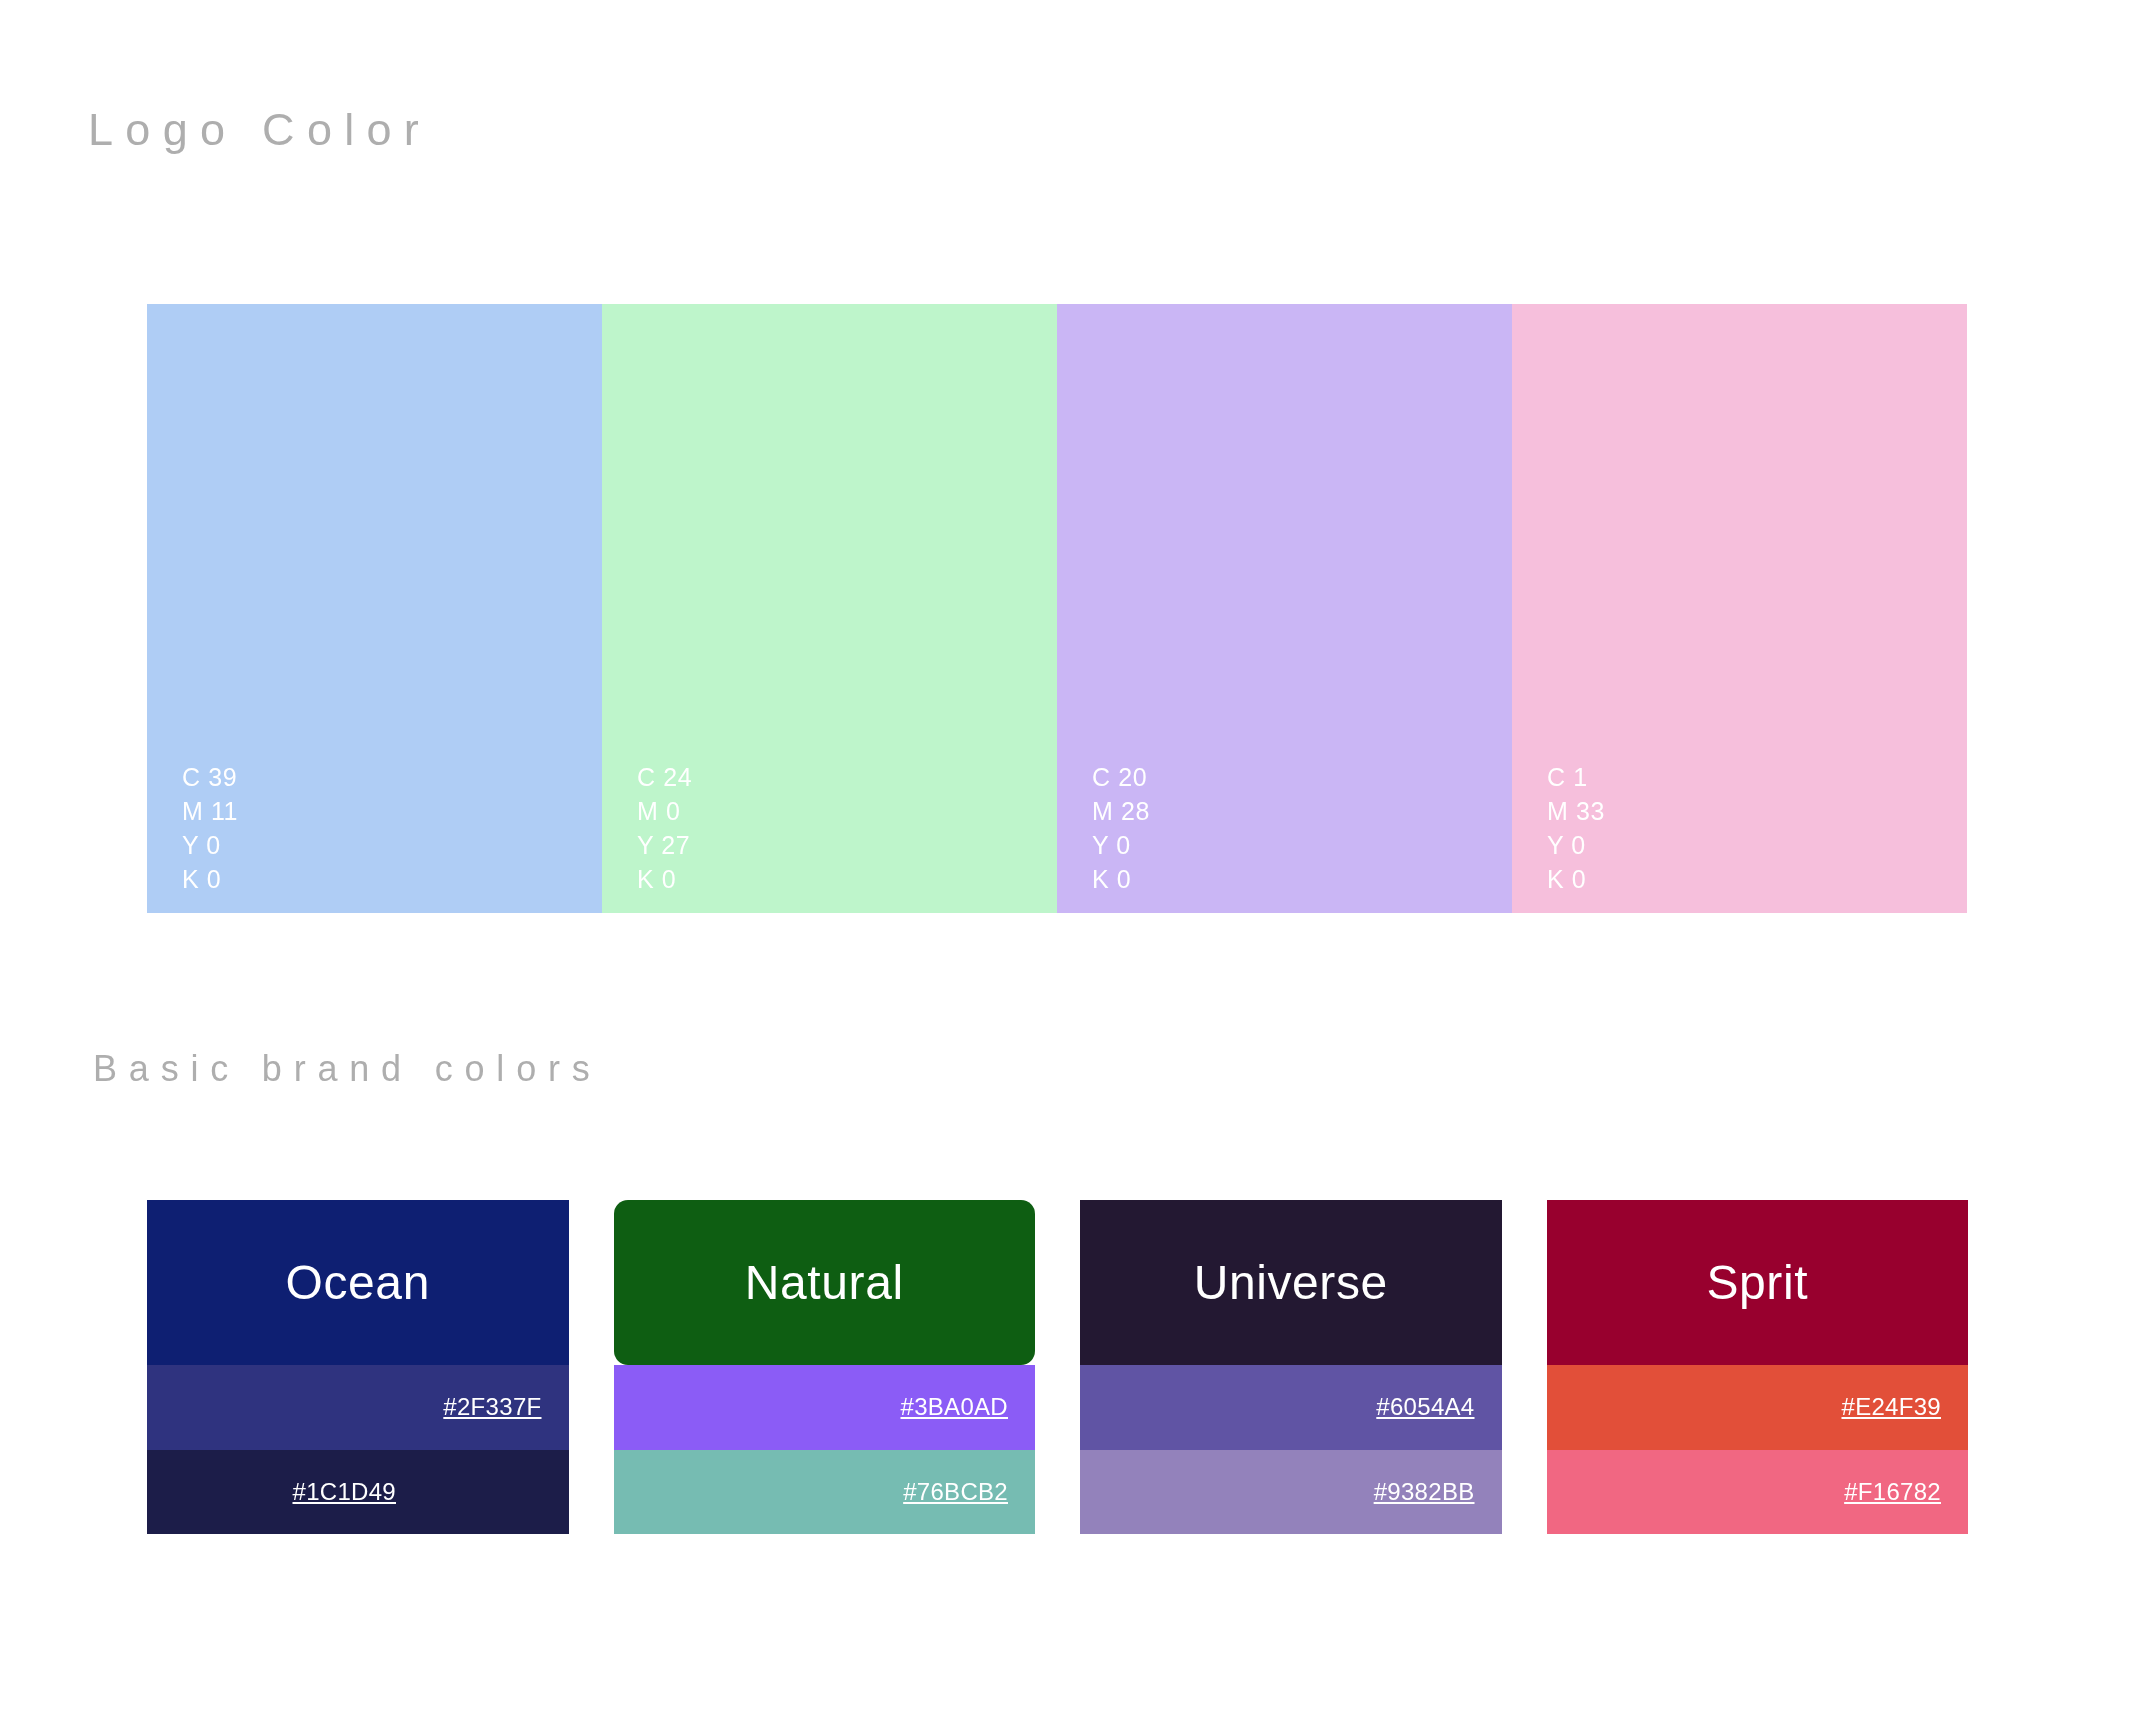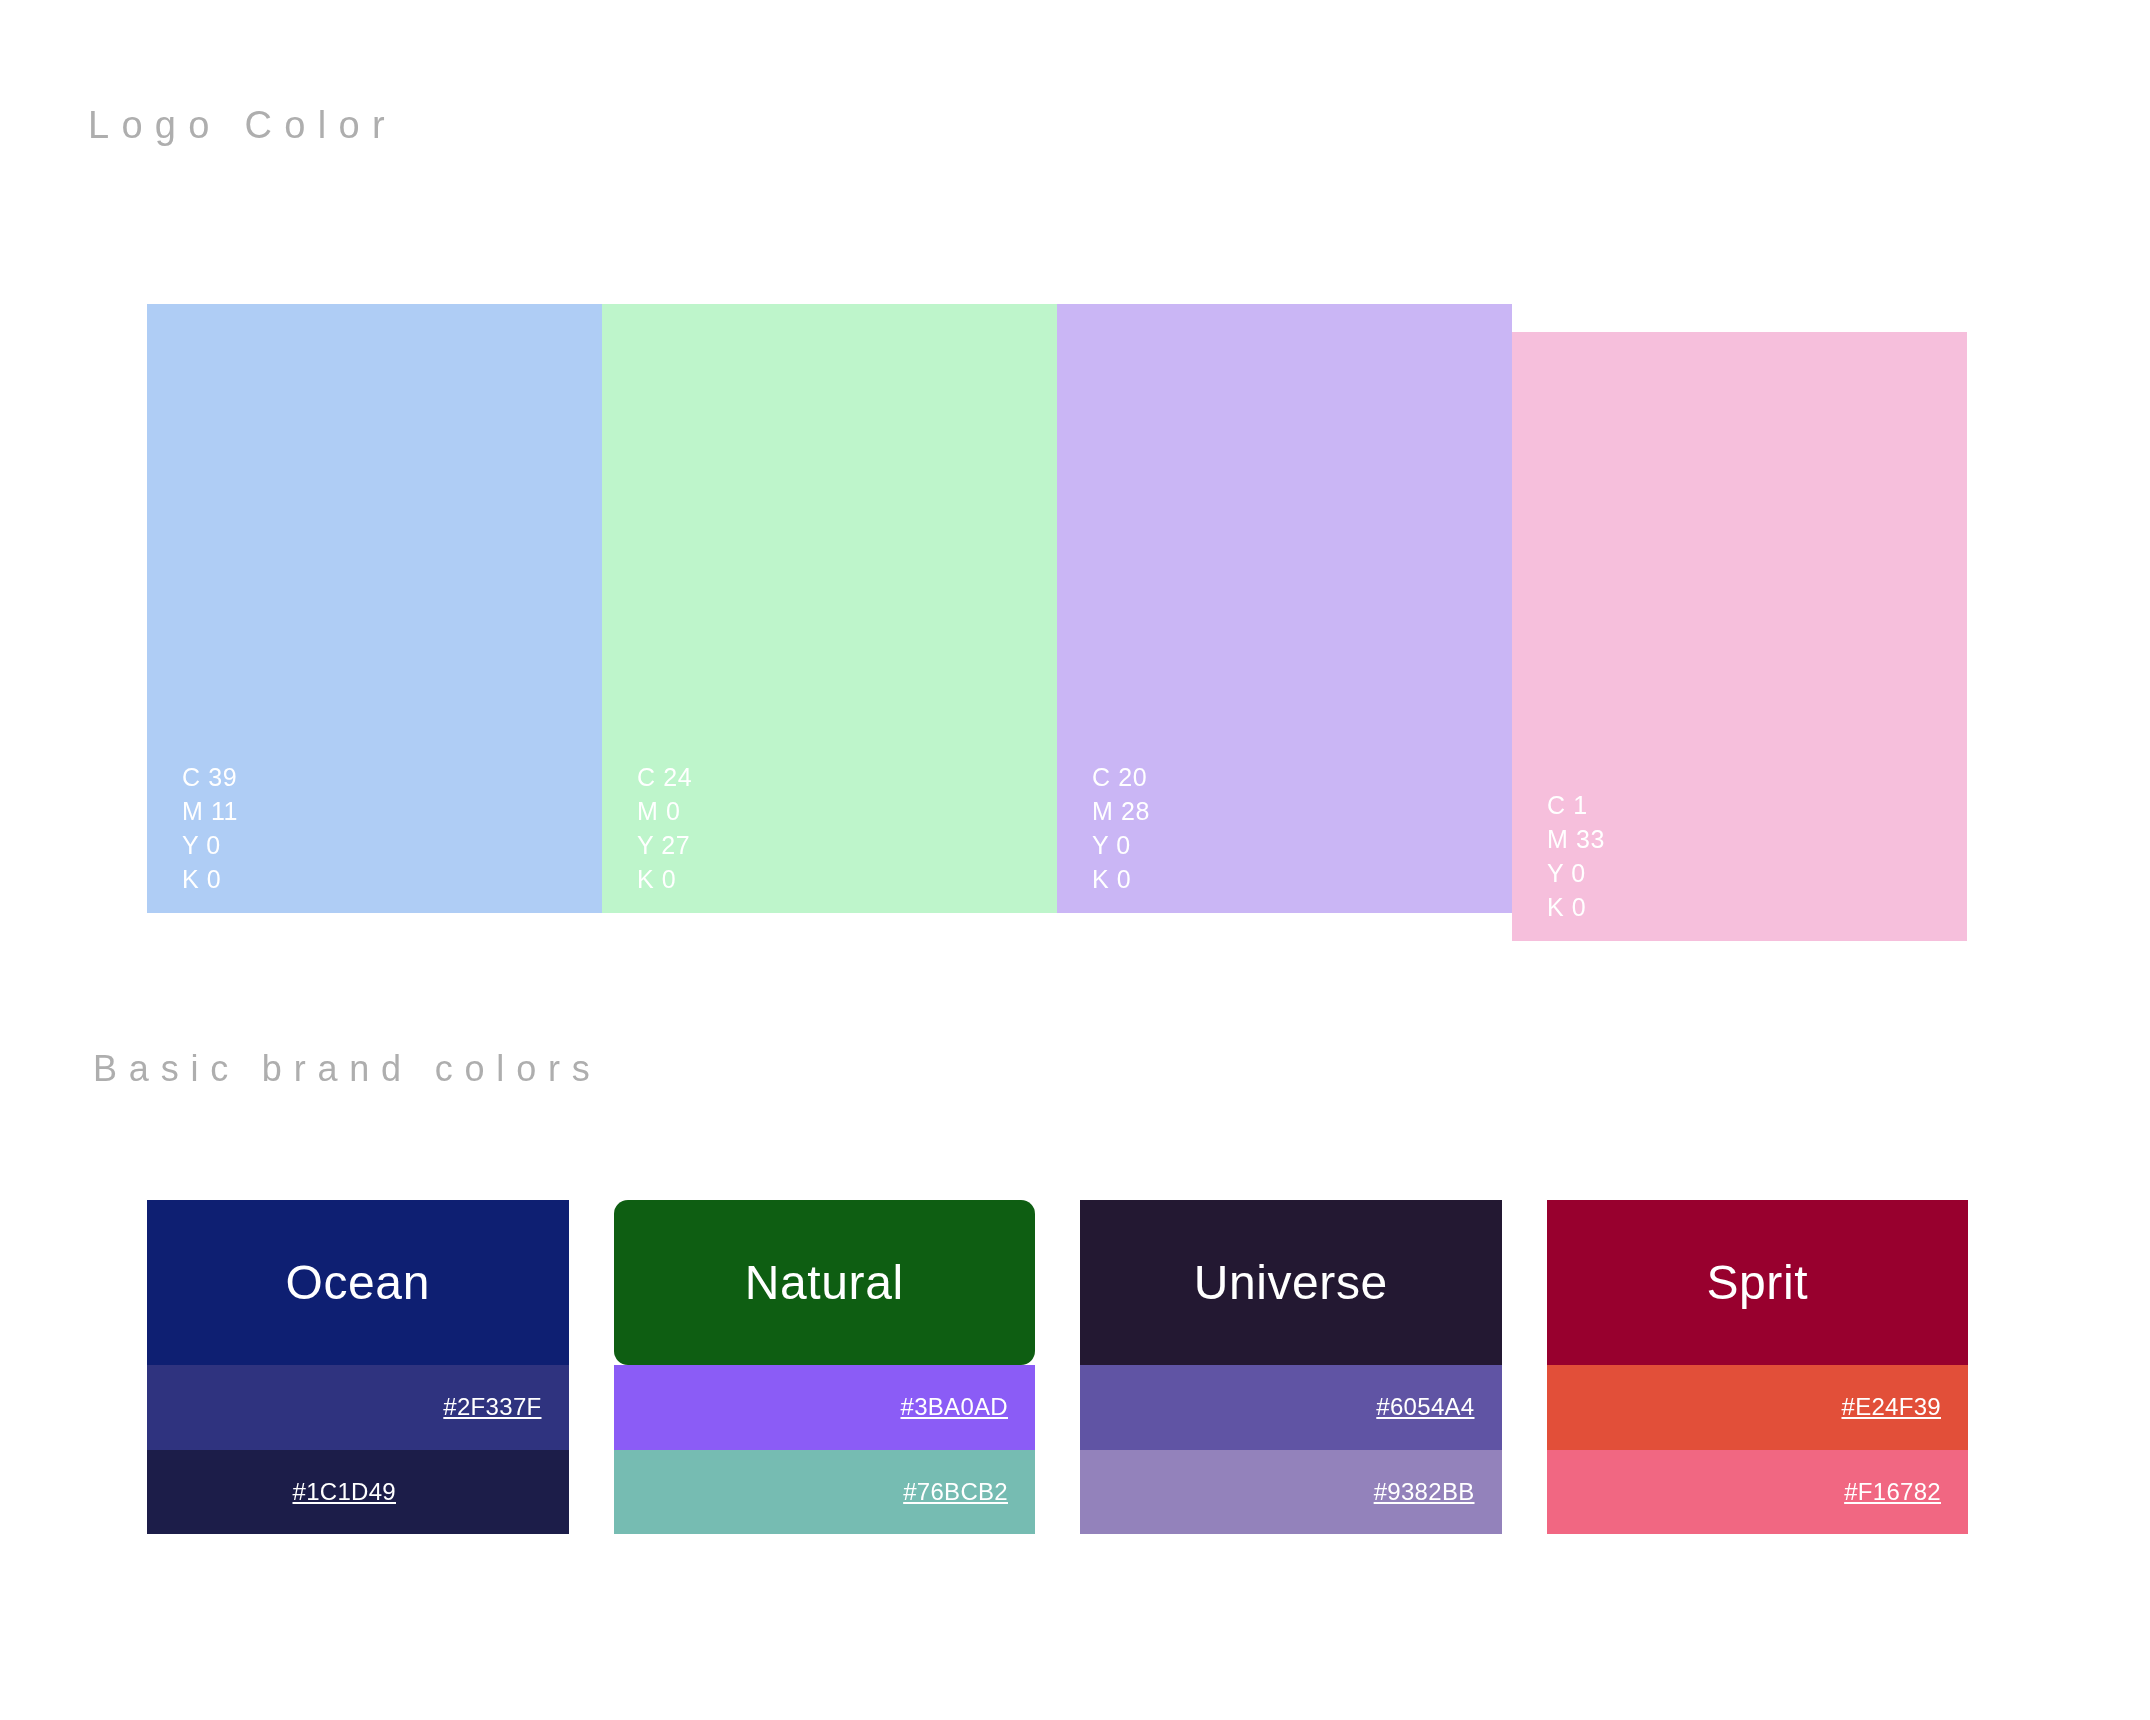--- a/index.html
+++ b/index.html
@@ -22,21 +22,21 @@
   
   .section-heading {
     position: absolute;
     color: #aeaeae;
     font-weight: 400;
     white-space: nowrap;
   }
   #heading-logo-color {
     left: 88px;
     top: 104px;
-    font-size: 38px;
+    font-size: 45px;
     letter-spacing: 12.3px;
   }
   #heading-basic-brand {
     left: 93px;
     top: 1048px;
     font-size: 36px;
     letter-spacing: 11.8px;
   }
 
   
@@ -159,21 +159,21 @@
         
       </div>
       <div class="cmyk-block">
         <div>C 20</div>
         <div>M 28</div>
         <div>Y 0</div>
         <div>K 0</div>
       </div>
     </div>
 
-    <div class="logo-swatch" style="background:#F6BFDC;margin-top:28px;">
+    <div class="logo-swatch" style="background:#F6BFDC;">
       <div class="logo-swatch-hex">
         
       </div>
       <div class="cmyk-block">
         <div>C 1</div>
         <div>M 33</div>
         <div>Y 0</div>
         <div>K 0</div>
       </div>
     </div>

